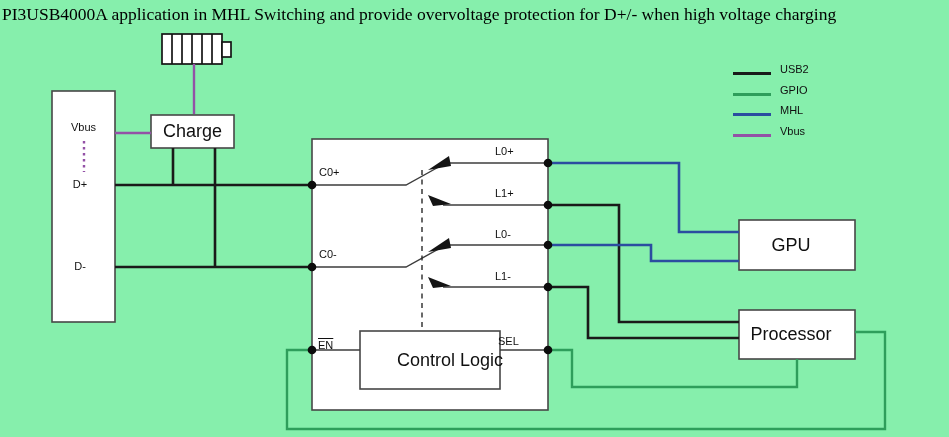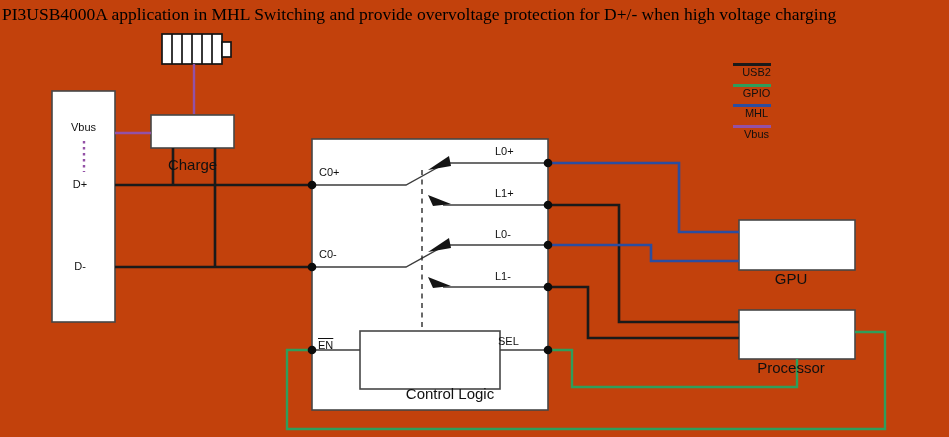--- a/index.html
+++ b/index.html
@@ -1,17 +1,17 @@
 <!DOCTYPE html>
 <html style="--c-usb2: #1a1a1a; --c-gpio: #2e9e5b; --c-mhl: #2b4da0; --c-vbus: #9351a6;"><head>
 <meta charset="utf-8">
 <style>
   html,body{margin:0;padding:0;background:#fff;}
   .stage{
-    position:relative;width:949px;height:437px;background:#c2410c;overflow:hidden;
+    position:relative;width:949px;height:437px;background:#86efac;overflow:hidden;
     font-family:"Liberation Sans",sans-serif;color:#111;
   }
   .title{
     position:absolute;left:2px;top:4px;width:947px;
     font-family:"Liberation Serif",serif;font-size:17.5px;color:#000;white-space:nowrap;
   }
   svg{position:absolute;left:0;top:0;}
   
   .w-usb2{stroke:var(--c-usb2,#1a1a1a);stroke-width:2.6;fill:none;}
   .w-mhl{stroke:var(--c-mhl,#2b4da0);stroke-width:2.6;fill:none;}
@@ -21,26 +21,26 @@
   .w-thin{stroke:#3c3c3c;stroke-width:1.4;fill:none;}
   .w-dash{stroke:#2a2a2a;stroke-width:1.4;stroke-dasharray:5 4.5;fill:none;}
   .box{fill:#ffffff;stroke:#474747;stroke-width:1.6;}
   .batt{fill:#ffffff;stroke:#141414;stroke-width:1.7;}
   .battline{stroke:#141414;stroke-width:1.7;}
   .dot{fill:#0c0c0c;}
   .tri{fill:#141414;stroke:none;}
   
   .lbl{position:absolute;font-size:11px;line-height:13px;color:#101010;white-space:nowrap;}
   .ctr{display:flex;align-items:center;justify-content:center;text-align:center;}
-  .big{font-size:15px;margin-top:33px;}
+  .big{font-size:18px;}
   .ra{}
   .ov{text-decoration:overline;}
   
   .legend{position:absolute;left:733px;top:63px;}
-  .lg-row{display:flex;align-items:center;height:12px;margin-bottom:8.5px;flex-direction:column;}
+  .lg-row{display:flex;align-items:flex-end;height:12px;margin-bottom:8.5px;}
   .lg-line{width:38px;height:3px;background:#111;margin-right:9px;flex:none;}
   .lg-label{font-size:11px;color:#101010;}
 </style>
 </head>
 <body>
 
 <div class="stage">
 
   <div class="title">PI3USB4000A application in MHL Switching and provide overvoltage protection for D+/- when high voltage charging</div>
 

